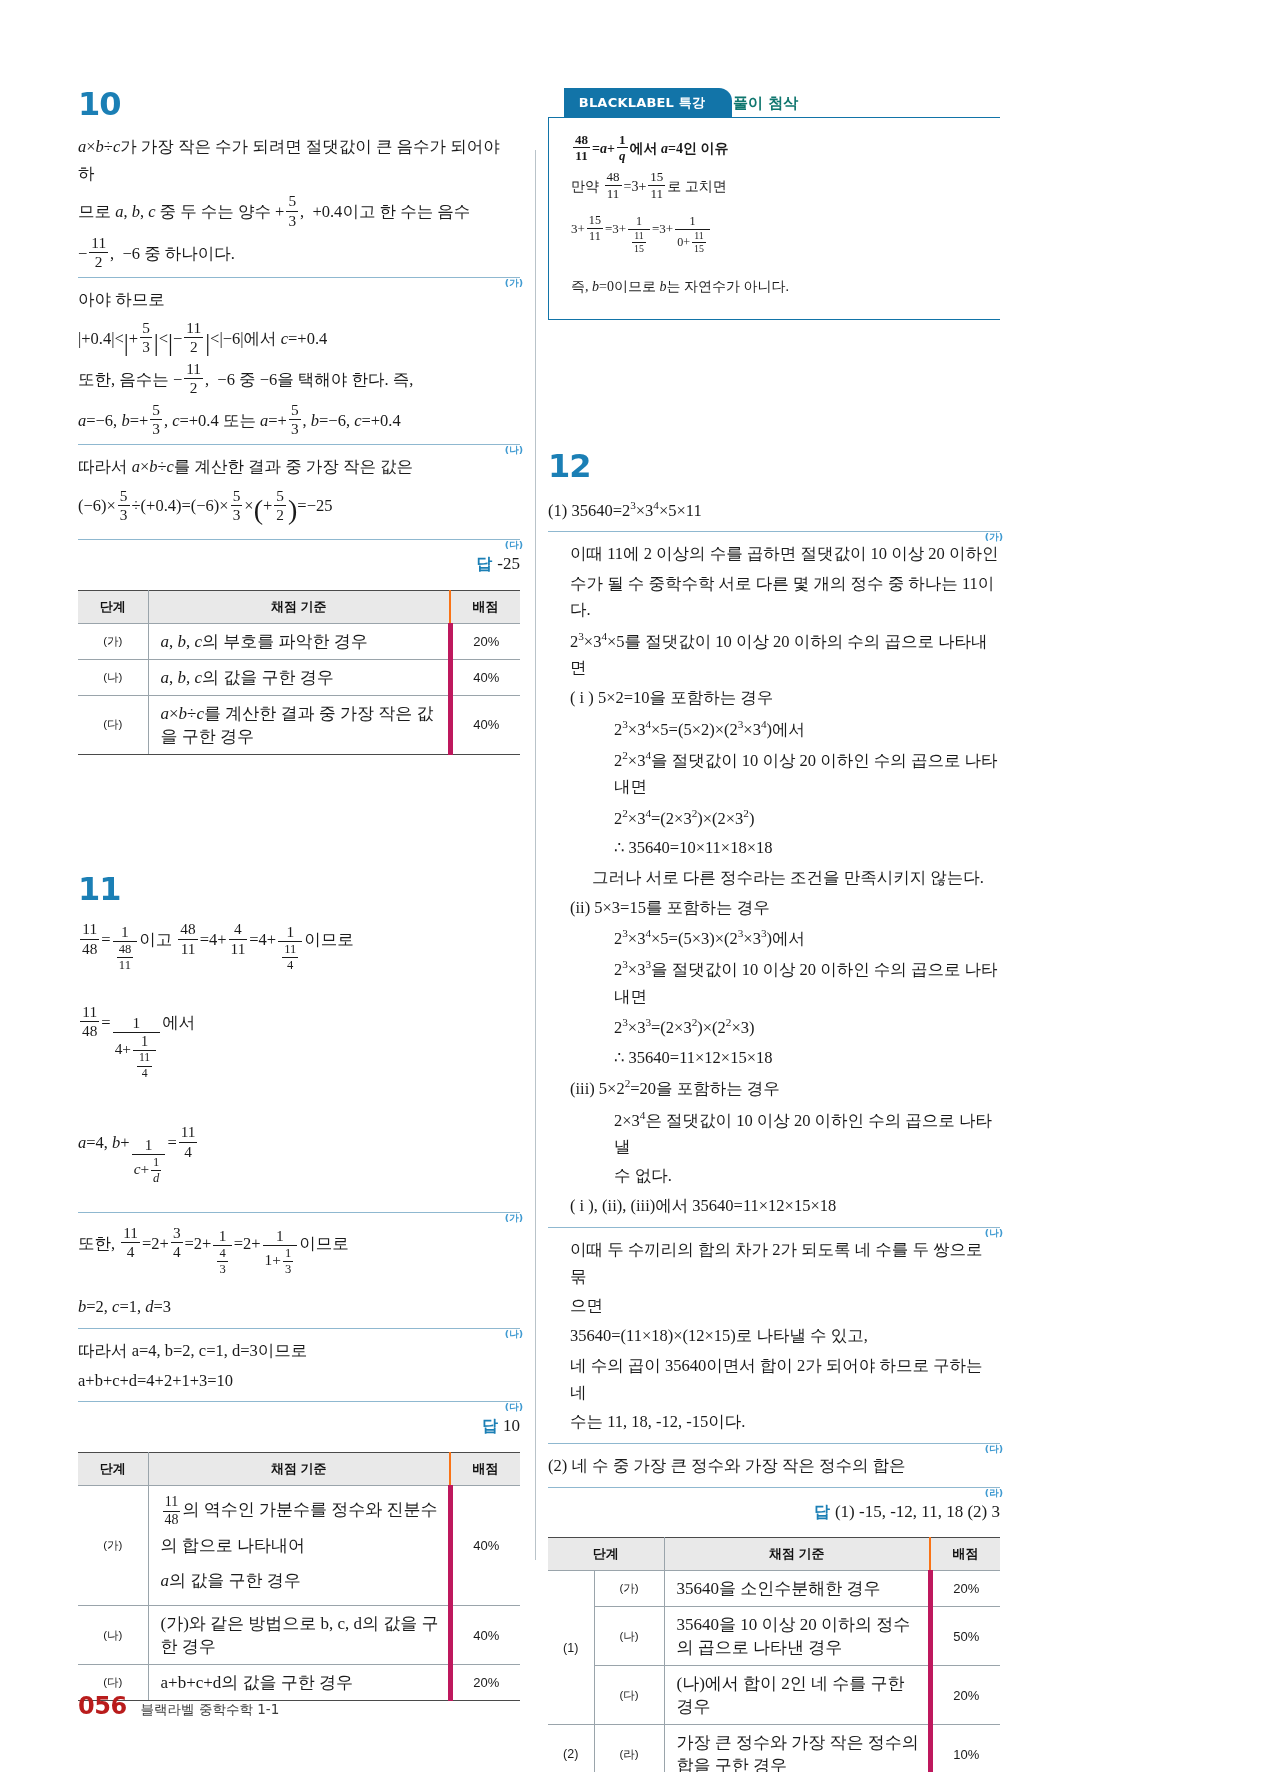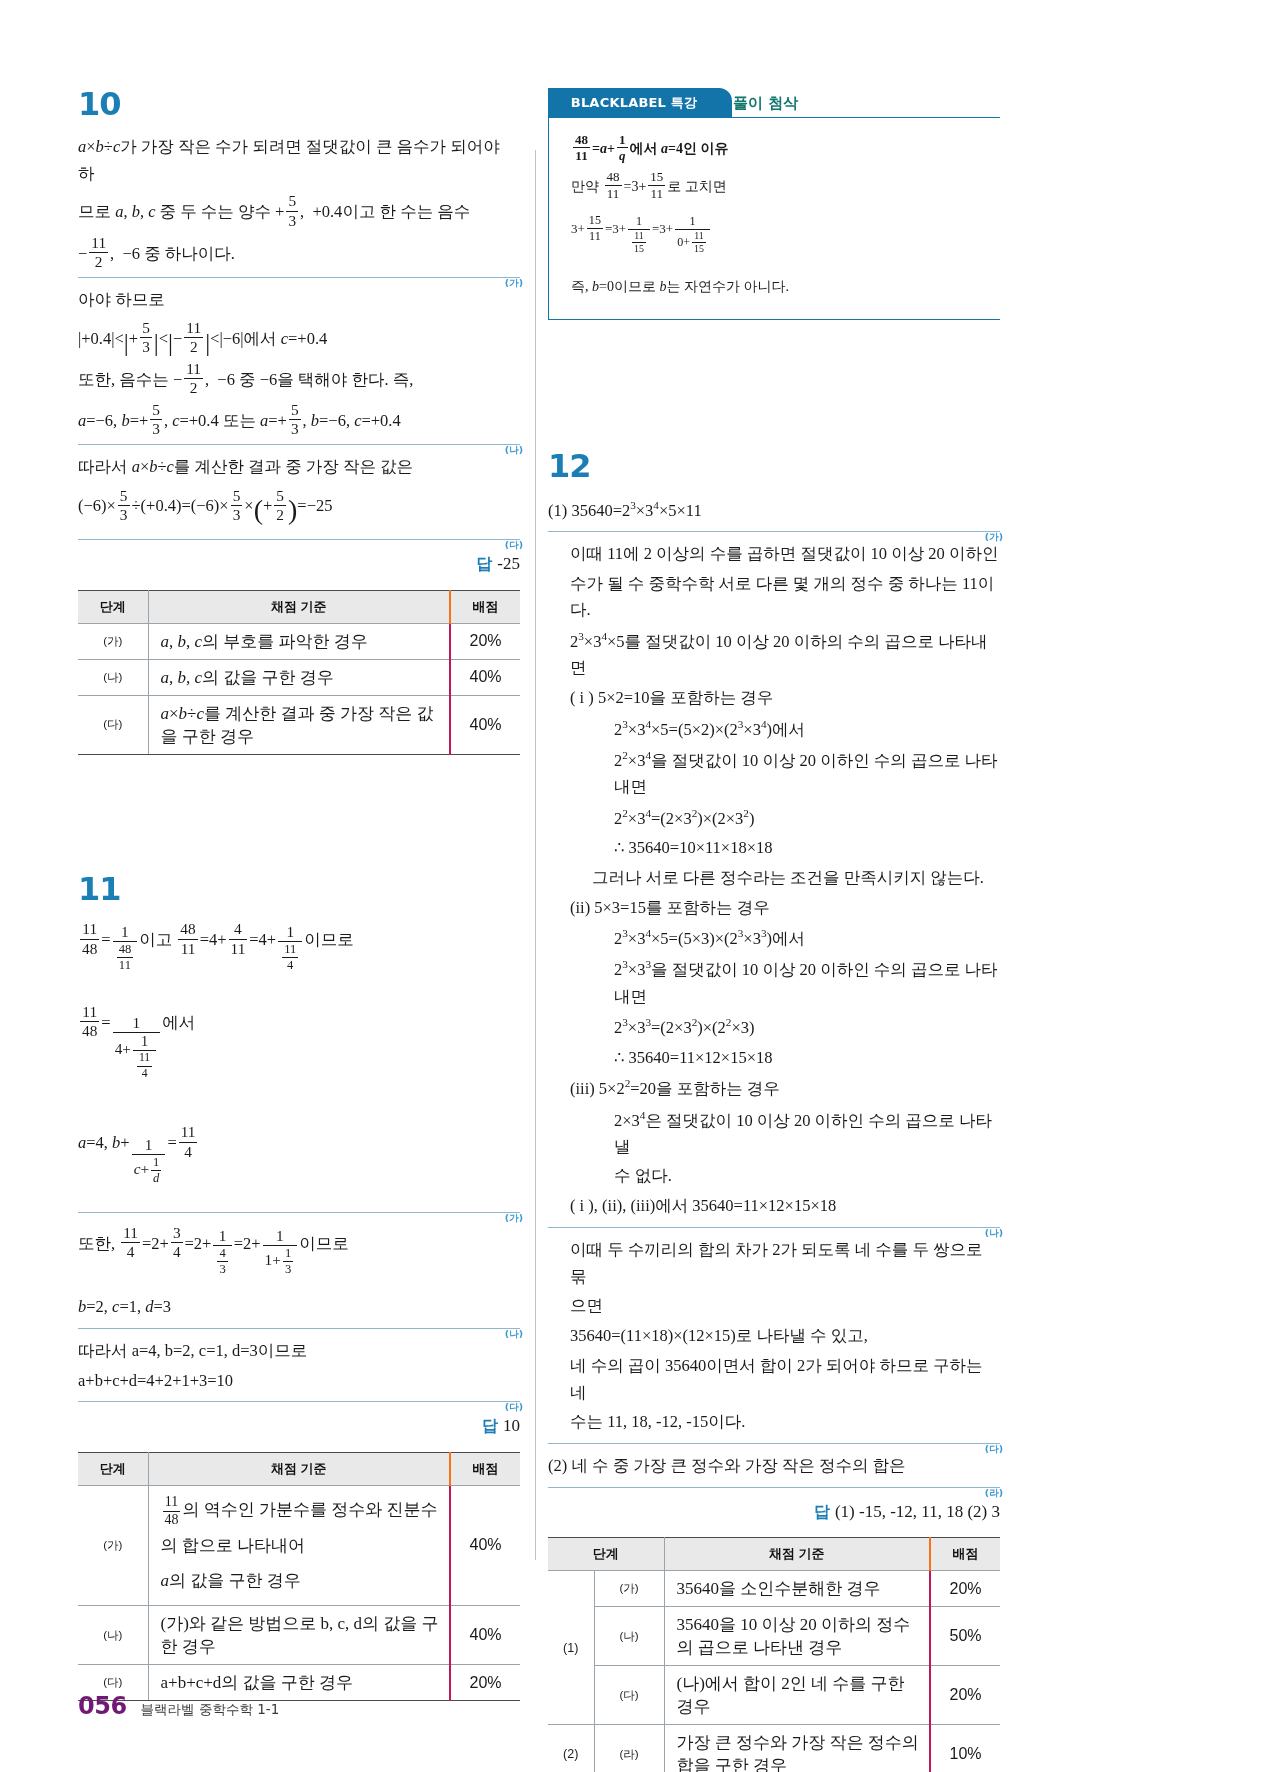--- a/index.html
+++ b/index.html
@@ -84,32 +84,32 @@
     border-bottom:1px solid #9aa4ab;
     font-weight:bold;
     text-align:center;
     color:#111;
     padding:7px 6px;
   }
   table.score tbody tr:last-child td { border-bottom:1.6px solid #4a4a4a; }
   table.score td.stage { text-align:center; width:70px; font-size:11.5px; border-right:1px solid #9aa4ab; }
   table.score td.grp   { text-align:center; width:46px; font-size:12.5px; border-right:1px solid #9aa4ab; }
   table.score td.crit  { text-align:left; padding-left:12px; font-size:17px; font-family:"Liberation Serif", serif; }
-  table.score td.pts   { text-align:center; width:70px; border-left:2px solid #be185d; font-size:16px; }
+  table.score td.pts   { text-align:center; width:70px; border-left:5px solid #be185d; font-size:13px; }
   table.score th.c-stage { width:70px; border-right:1px solid #9aa4ab;}
   table.score th.c-grp   { width:46px; border-right:1px solid #9aa4ab;}
   table.score th.c-pts   { width:70px; border-left:2px solid #f97316;}
   table.score th.c-stage2 { border-right:1px solid #9aa4ab; }
 
   
   .bl-box { position:relative; margin-bottom:10px; }
   .bl-head { position:relative; height:29px; }
   .bl-tab {
-    position:absolute; left:0; top:0;
-    height:29px; width:184px;
+    position:absolute; left:16px; top:0;
+    height:29px; width:168px;
     background:#1274a8;
     border-radius:0 13px 0 0;
     color:#ffffff;
     font-family:"DejaVu Sans", sans-serif;
     font-size:13px; font-weight:bold;
     letter-spacing:0.2px;
     display:flex; align-items:center; justify-content:center;
     padding-right:12px;
   }
   .bl-title {
@@ -126,21 +126,21 @@
     font-size:14px;
     line-height:1.7;
     min-height:195px;
   }
   .bl-bottom { border-top:1.4px solid #1274a8; }
 
   
   .footer { position:absolute; left:78px; bottom:52px; display:flex; align-items:baseline; }
   .footer .pg {
     font-family:"DejaVu Sans", sans-serif;
-    font-weight:bold; font-size:24px; color:#701a75; letter-spacing:-0.5px;
+    font-weight:bold; font-size:24px; color:#b91c1c; letter-spacing:-0.5px;
   }
   .footer .ftxt {
     font-family:"DejaVu Sans", sans-serif;
     font-size:13.5px; color:#3a3a3a; margin-left:14px;
   }
 </style>
 </head>
 <body>
 
 <div class="page">

